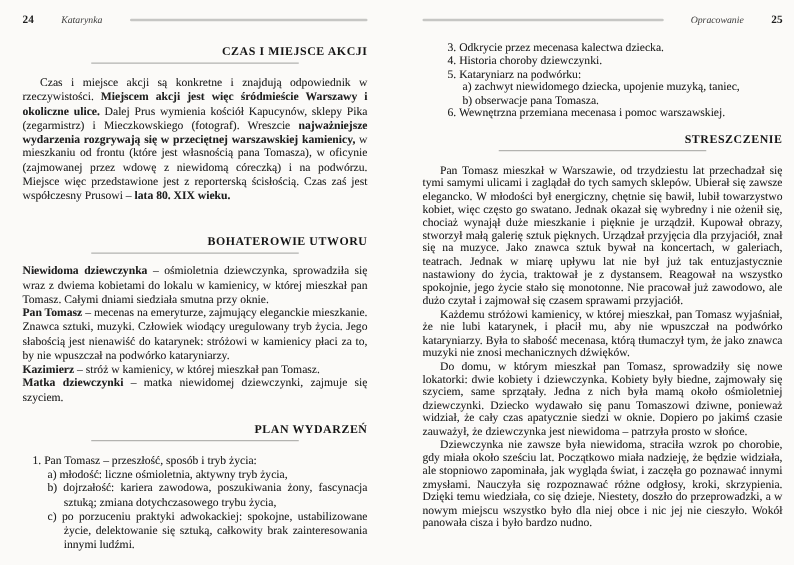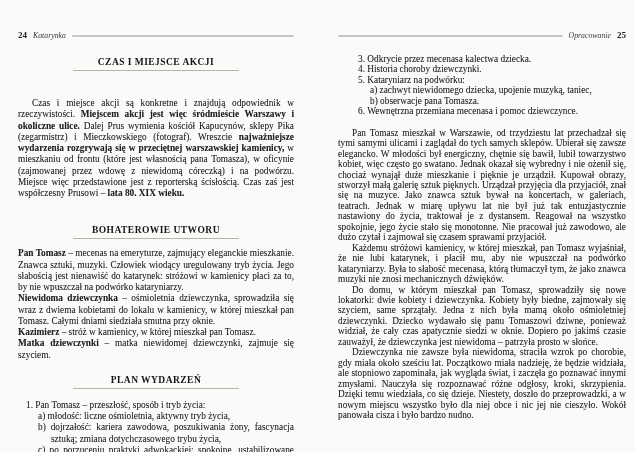--- a/index.html
+++ b/index.html
@@ -7,42 +7,42 @@
     width:635px;height:452px;overflow:hidden;position:relative;
     background:#fbfaf8;
     font-family:"Liberation Serif","DejaVu Serif",serif;
     color:#1e1e1e;
     -webkit-font-smoothing:antialiased;
   }
   .page{position:absolute;top:10px;}
   .page-left{left:18px;width:276px;}
   .page-right{left:338px;width:288px;}
 
-  .running-header{display:flex;align-items:center;gap:6px;height:11px;margin-top:20px;}
+  .running-header{display:flex;align-items:center;gap:22px;height:11px;}
   .pagenum{font-weight:bold;font-size:9px;line-height:11px;}
   .runtitle{font-style:italic;font-size:7.8px;color:#3a3a3a;line-height:11px;text-align:center;}
   .hrule{flex:1;height:2px;background:#c6c6c4;border-radius:1px;}
 
   .section-title{
-    text-align:center;font-weight:bold;font-size:9.5px;
+    text-align:right;font-weight:bold;font-size:9.5px;
     letter-spacing:0.45px;line-height:10px;color:#151515;
   }
   .title-rule{width:166px;margin:3px auto 0;border-bottom:1px solid #b3b3b0;height:0;}
 
   .body-text{
     font-size:9.3px;text-align:justify;margin:0;color:#202020;
     text-shadow:0 0 0.4px rgba(30,30,30,0.25);
   }
   .page-left .body-text{line-height:11.25px;}
   .page-right .body-text{line-height:10.45px;}
 
   .bold,.char-name,.marker-strong{font-weight:bold;}
 
   .sec-czas{margin-top:16px;}
-  .intro{margin-top:27px;}
+  .intro{margin-top:11px;}
   .para{text-indent:14px;}
   .sec-bohater{margin-top:26px;}
   .characters{margin-top:9px;}
   .sec-plan{margin-top:14px;}
 
   .plan{margin-top:11px;margin-left:8px;}
   .plan-item{padding-left:12px;text-indent:-12px;}
   .plan-sub{padding-left:25px;text-indent:-13px;}
 
   .plan-cont{margin-top:13px;margin-left:20px;}
@@ -66,22 +66,22 @@
   </div>
 
   <p class="body-text para intro"><span>Czas i miejsce akcji są konkretne i znajdują odpowiednik w rzeczywistości. </span><span class="bold">Miejscem akcji jest więc śródmieście Warszawy i okoliczne ulice.</span><span> Dalej Prus wymienia kościół Kapucynów, sklepy Pika (zegarmistrz) i Mieczkowskiego (fotograf). Wreszcie </span><span class="bold">najważniejsze wydarzenia rozgrywają się w przeciętnej warszawskiej kamienicy,</span><span> w mieszkaniu od frontu (które jest własnością pana Tomasza), w oficynie (zajmowanej przez wdowę z niewidomą córeczką) i na podwórzu. Miejsce więc przedstawione jest z reporterską ścisłością. Czas zaś jest współczesny Prusowi – </span><span class="bold">lata 80. XIX wieku.</span></p>
 
   <div class="sec-bohater">
     <div class="section-title">BOHATEROWIE UTWORU</div>
     <div class="title-rule"></div>
   </div>
 
   <div class="characters">
+    <p class="body-text entry"><b class="char-name">Niewidoma dziewczynka</b> <span>– ośmioletnia dziewczynka, sprowadziła się wraz z dwiema kobietami do lokalu w kamienicy, w której mieszkał pan Tomasz. Całymi dniami siedziała smutna przy oknie.</span></p>
     <p class="body-text entry"><b class="char-name">Pan Tomasz</b> <span>– mecenas na emeryturze, zajmujący eleganckie mieszkanie. Znawca sztuki, muzyki. Człowiek wiodący uregulowany tryb życia. Jego słabością jest nienawiść do katarynek: stróżowi w kamienicy płaci za to, by nie wpuszczał na podwórko kataryniarzy.</span></p>
-    <p class="body-text entry"><b class="char-name">Niewidoma dziewczynka</b> <span>– ośmioletnia dziewczynka, sprowadziła się wraz z dwiema kobietami do lokalu w kamienicy, w której mieszkał pan Tomasz. Całymi dniami siedziała smutna przy oknie.</span></p>
     <p class="body-text entry"><b class="char-name">Kazimierz</b> <span>– stróż w kamienicy, w której mieszkał pan Tomasz.</span></p>
     <p class="body-text entry"><b class="char-name">Matka dziewczynki</b> <span>– matka niewidomej dziewczynki, zajmuje się szyciem.</span></p>
   </div>
 
   <div class="sec-plan">
     <div class="section-title">PLAN WYDARZEŃ</div>
     <div class="title-rule"></div>
   </div>
 
   <div class="plan">
@@ -101,23 +101,27 @@
     <span class="runtitle">Opracowanie</span>
     <span class="pagenum">25</span>
   </div>
 
   <div class="plan-cont">
     <p class="body-text plan-item"><span class="marker">3.</span> <span>Odkrycie przez mecenasa kalectwa dziecka.</span></p>
     <p class="body-text plan-item"><span class="marker">4.</span> <span>Historia choroby dziewczynki.</span></p>
     <p class="body-text plan-item"><span class="marker">5.</span> <span>Kataryniarz na podwórku:</span></p>
     <p class="body-text plan-sub"><span class="marker">a)</span> <span>zachwyt niewidomego dziecka, upojenie muzyką, taniec,</span></p>
     <p class="body-text plan-sub"><span class="marker">b)</span> <span>obserwacje pana Tomasza.</span></p>
-    <p class="body-text plan-item"><span class="marker">6.</span> <span>Wewnętrzna przemiana mecenasa i pomoc dziewczynce.</span></p>
+    <p class="body-text plan-item"><span class="marker">6.</span> <span>Wewnętrzna przemiana mecenasa i pomoc warszawskiej.</span></p>
   </div>
 
+  <div class="sec-stresz">
+    <div class="section-title">STRESZCZENIE</div>
+    <div class="title-rule"></div>
+  </div>
 
   <div class="summary">
     <p class="body-text para">Pan Tomasz mieszkał w Warszawie, od trzydziestu lat przechadzał się tymi samymi ulicami i zaglądał do tych samych sklepów. Ubierał się zawsze elegancko. W młodości był energiczny, chętnie się bawił, lubił towarzystwo kobiet, więc często go swatano. Jednak okazał się wybredny i nie ożenił się, chociaż wynajął duże mieszkanie i pięknie je urządził. Kupował obrazy, stworzył małą galerię sztuk pięknych. Urządzał przyjęcia dla przyjaciół, znał się na muzyce. Jako znawca sztuk bywał na koncertach, w galeriach, teatrach. Jednak w miarę upływu lat nie był już tak entuzjastycznie nastawiony do życia, traktował je z dystansem. Reagował na wszystko spokojnie, jego życie stało się monotonne. Nie pracował już zawodowo, ale dużo czytał i zajmował się czasem sprawami przyjaciół.</p>
     <p class="body-text para">Każdemu stróżowi kamienicy, w której mieszkał, pan Tomasz wyjaśniał, że nie lubi katarynek, i płacił mu, aby nie wpuszczał na podwórko kataryniarzy. Była to słabość mecenasa, którą tłumaczył tym, że jako znawca muzyki nie znosi mechanicznych dźwięków.</p>
     <p class="body-text para">Do domu, w którym mieszkał pan Tomasz, sprowadziły się nowe lokatorki: dwie kobiety i dziewczynka. Kobiety były biedne, zajmowały się szyciem, same sprzątały. Jedna z nich była mamą około ośmioletniej dziewczynki. Dziecko wydawało się panu Tomaszowi dziwne, ponieważ widział, że cały czas apatycznie siedzi w oknie. Dopiero po jakimś czasie zauważył, że dziewczynka jest niewidoma – patrzyła prosto w słońce.</p>
     <p class="body-text para">Dziewczynka nie zawsze była niewidoma, straciła wzrok po chorobie, gdy miała około sześciu lat. Początkowo miała nadzieję, że będzie widziała, ale stopniowo zapominała, jak wygląda świat, i zaczęła go poznawać innymi zmysłami. Nauczyła się rozpoznawać różne odgłosy, kroki, skrzypienia. Dzięki temu wiedziała, co się dzieje. Niestety, doszło do przeprowadzki, a w nowym miejscu wszystko było dla niej obce i nic jej nie cieszyło. Wokół panowała cisza i było bardzo nudno.</p>
   </div>
 
 </div>
 

